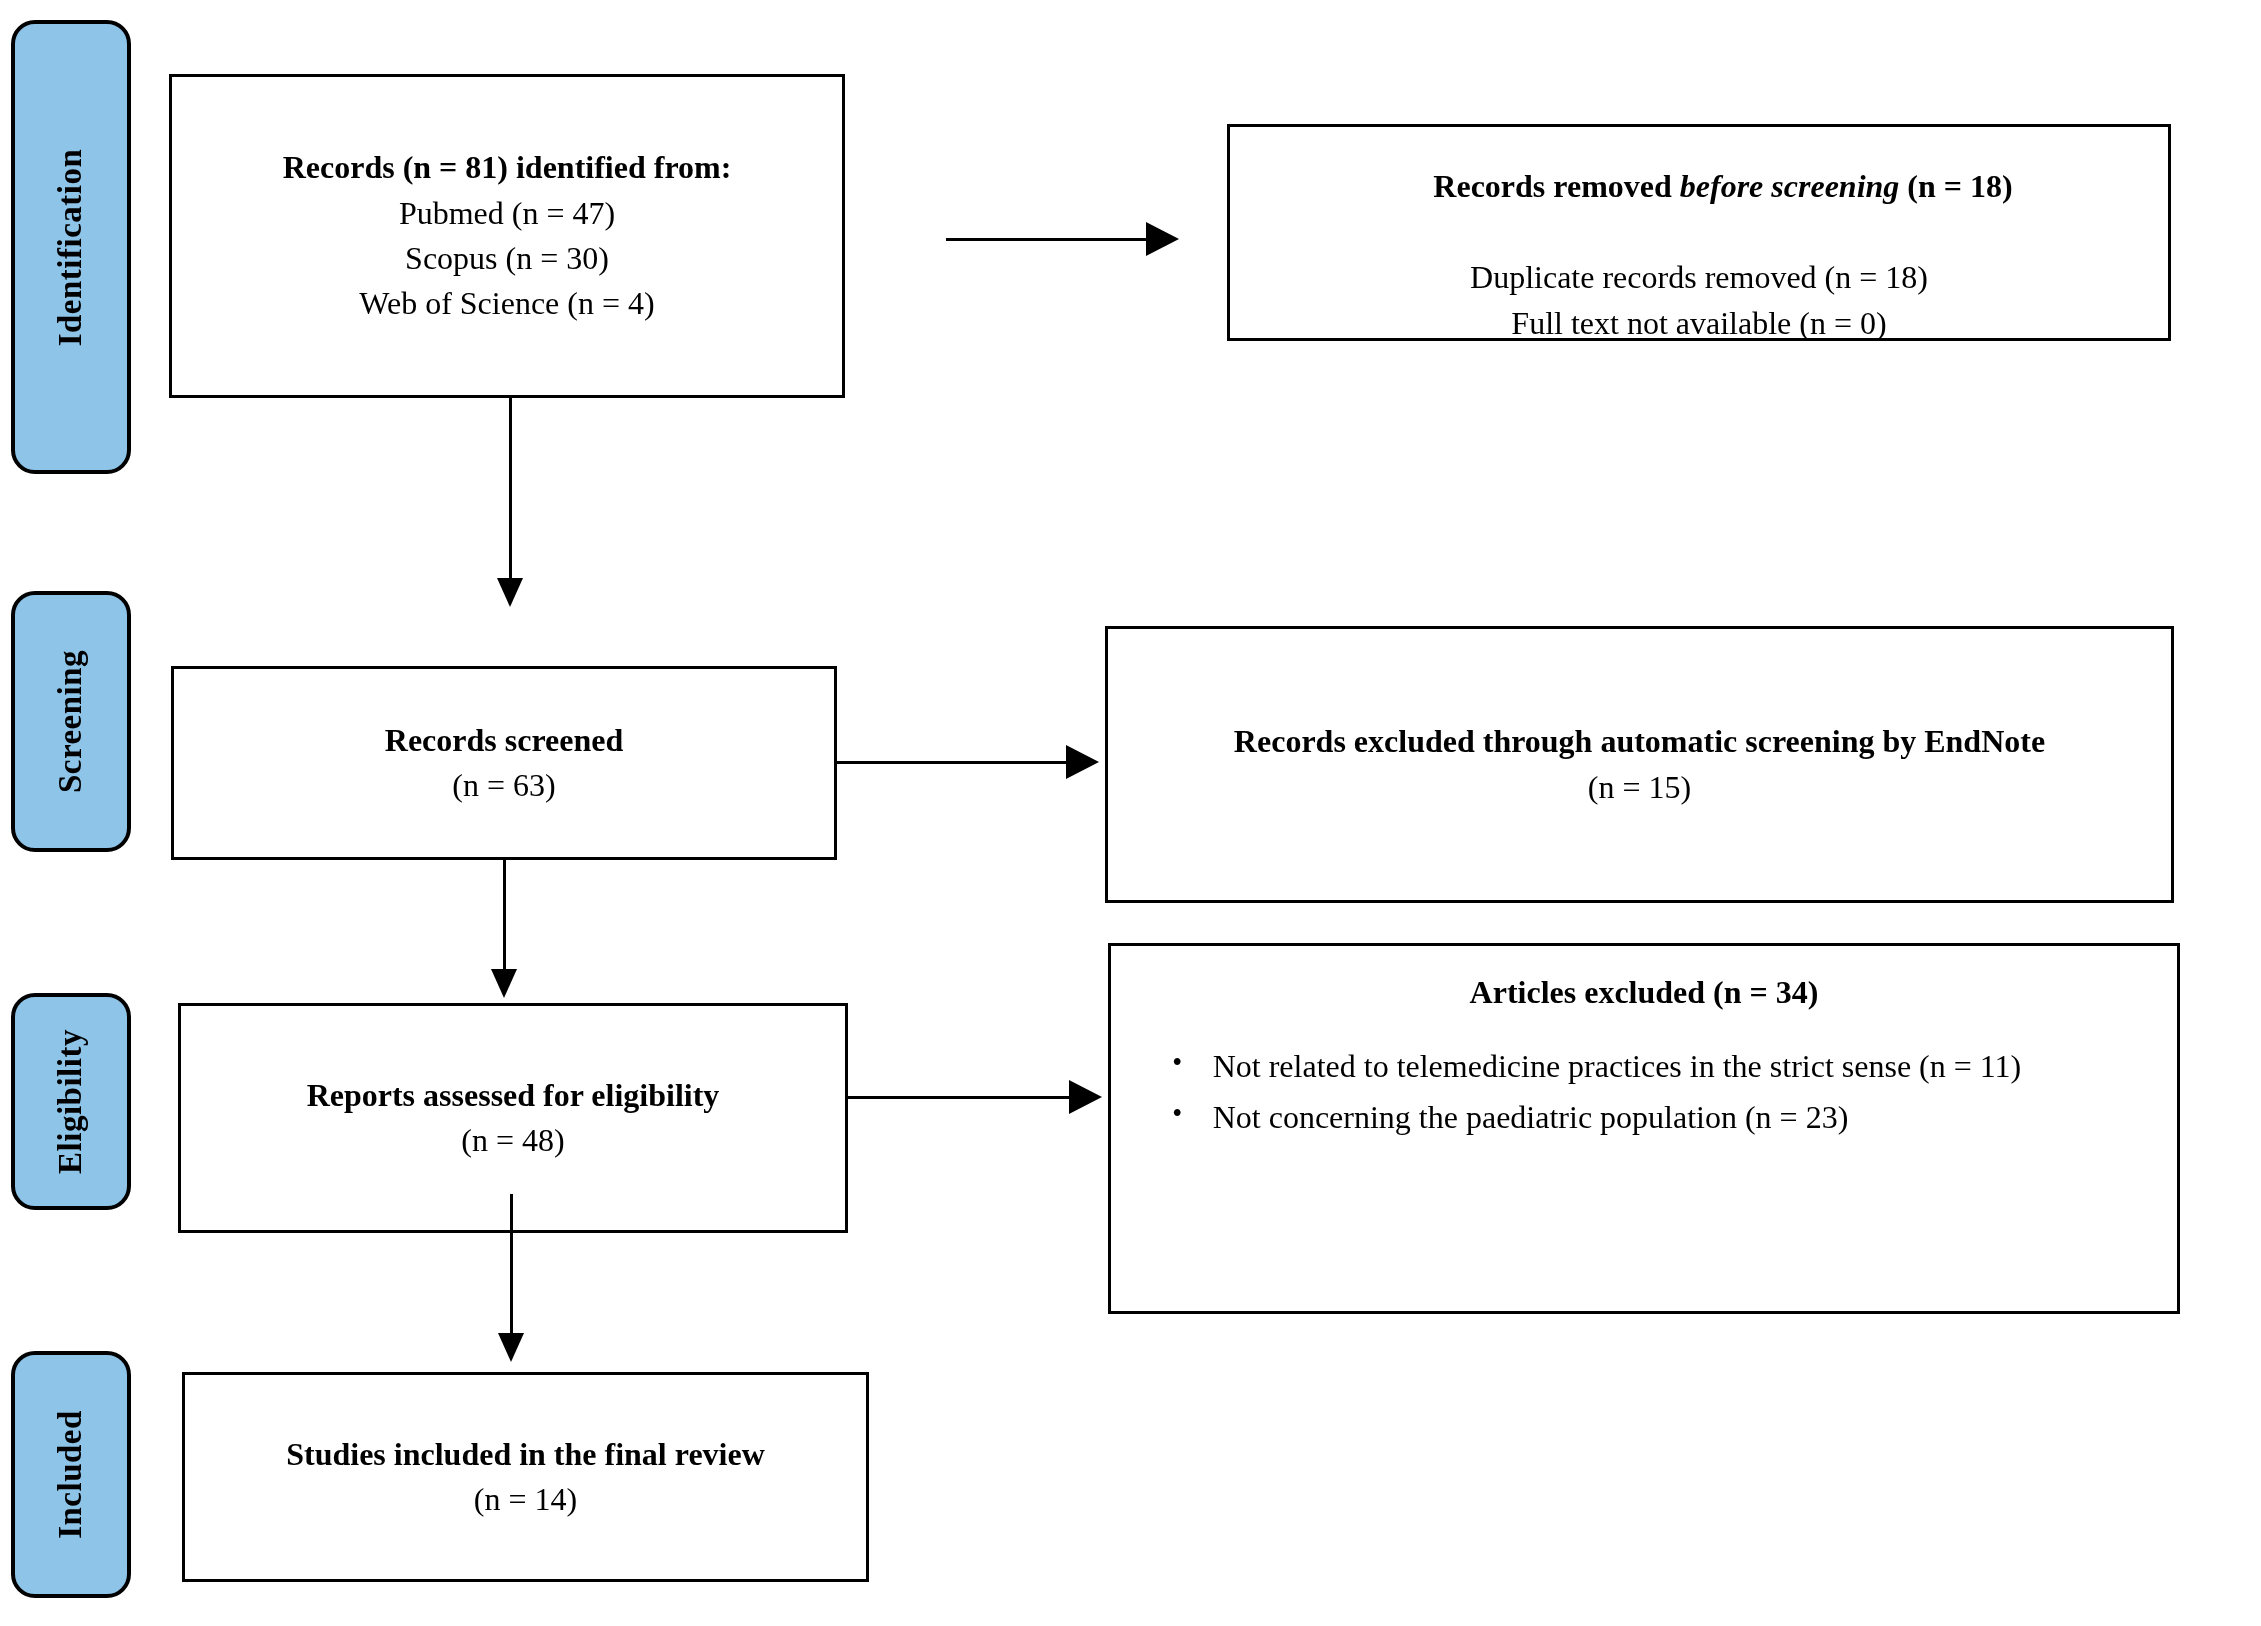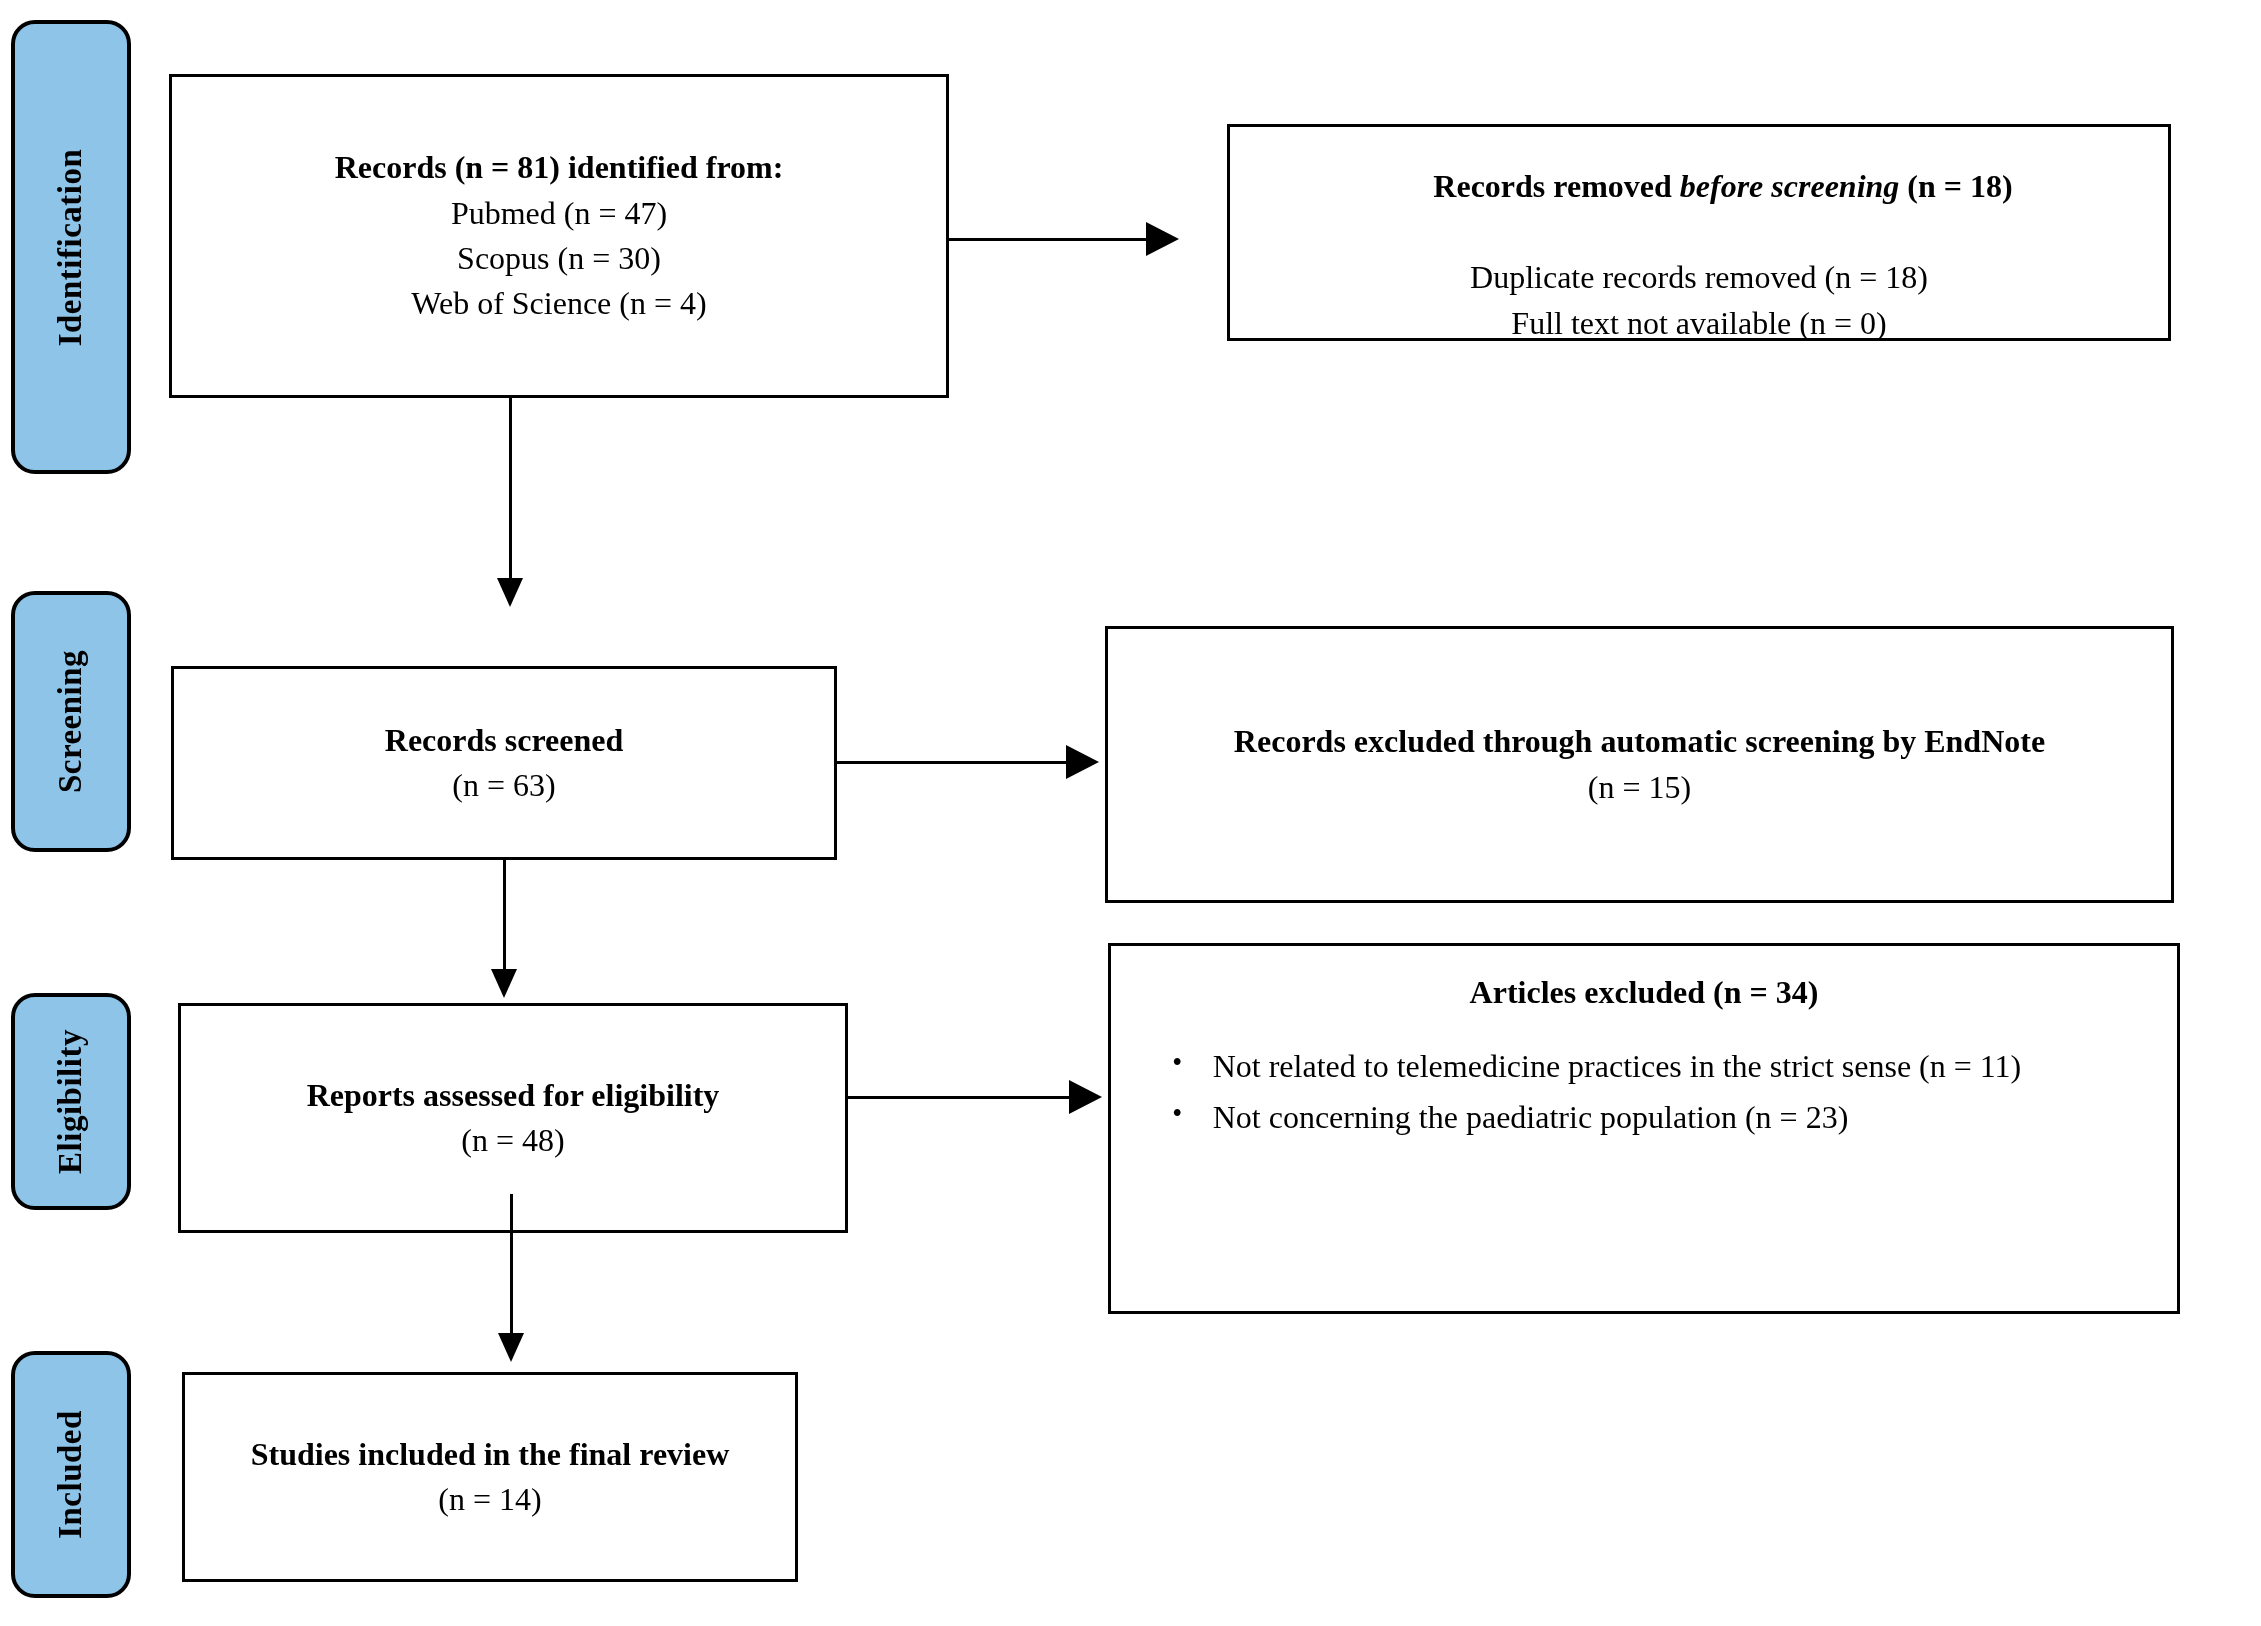--- a/index.html
+++ b/index.html
@@ -126,21 +126,21 @@
   </div>
 
   <div class="stage-tab" style="left:10.5px; top:993px; width:120px; height:217px;">
     <span class="stage-tab-label">Eligibility</span>
   </div>
 
   <div class="stage-tab" style="left:10.5px; top:1351px; width:120px; height:247px;">
     <span class="stage-tab-label">Included</span>
   </div>
 
-  <div class="flow-box" style="left:169px; top:74px; width:780px; height:324px;">
+  <div class="flow-box" style="left:169px; top:74px; width:676px; height:324px;">
     <div class="box-line bold">Records (n = 81) identified from:</div>
     <div class="box-line">Pubmed (n = 47)</div>
     <div class="box-line">Scopus (n = 30)</div>
     <div class="box-line">Web of Science (n = 4)</div>
   </div>
 
   <div class="flow-box" style="left:1187px; top:124px; width:944px; height:217px;margin-left:40px;">
     <div class="box-line bold">
       <span>Records removed </span><span class="ital">before screening</span><span> (n = 18)</span>
     </div>
@@ -164,21 +164,21 @@
   </div>
 
   <div class="flow-box align-left" style="left:1108px; top:943px; width:1072px; height:371px; justify-content:flex-start; padding-top:24px;">
     <div class="box-line bold" style="text-align:center; margin-bottom:12.6px;">Articles excluded (n = 34)</div>
     <ul class="bullet-list">
       <li>Not related to telemedicine practices in the strict sense (n = 11)</li>
       <li>Not concerning the paediatric population (n = 23)</li>
     </ul>
   </div>
 
-  <div class="flow-box" style="left:182px; top:1372px; width:616px; height:210px;">
+  <div class="flow-box" style="left:182px; top:1372px; width:687px; height:210px;">
     <div class="box-line bold">Studies included in the final review</div>
     <div class="box-line">(n = 14)</div>
   </div>
 
   <div class="h-line" style="left:946px; top:238px; width:201px;"></div>
   <div class="arrow-right" style="left:1146px; top:222px;"></div>
 
   <div class="v-line" style="left:509px; top:398px; width:3.2px; height:183px;"></div>
   <div class="arrow-down" style="left:497px; top:578px;"></div>
 

